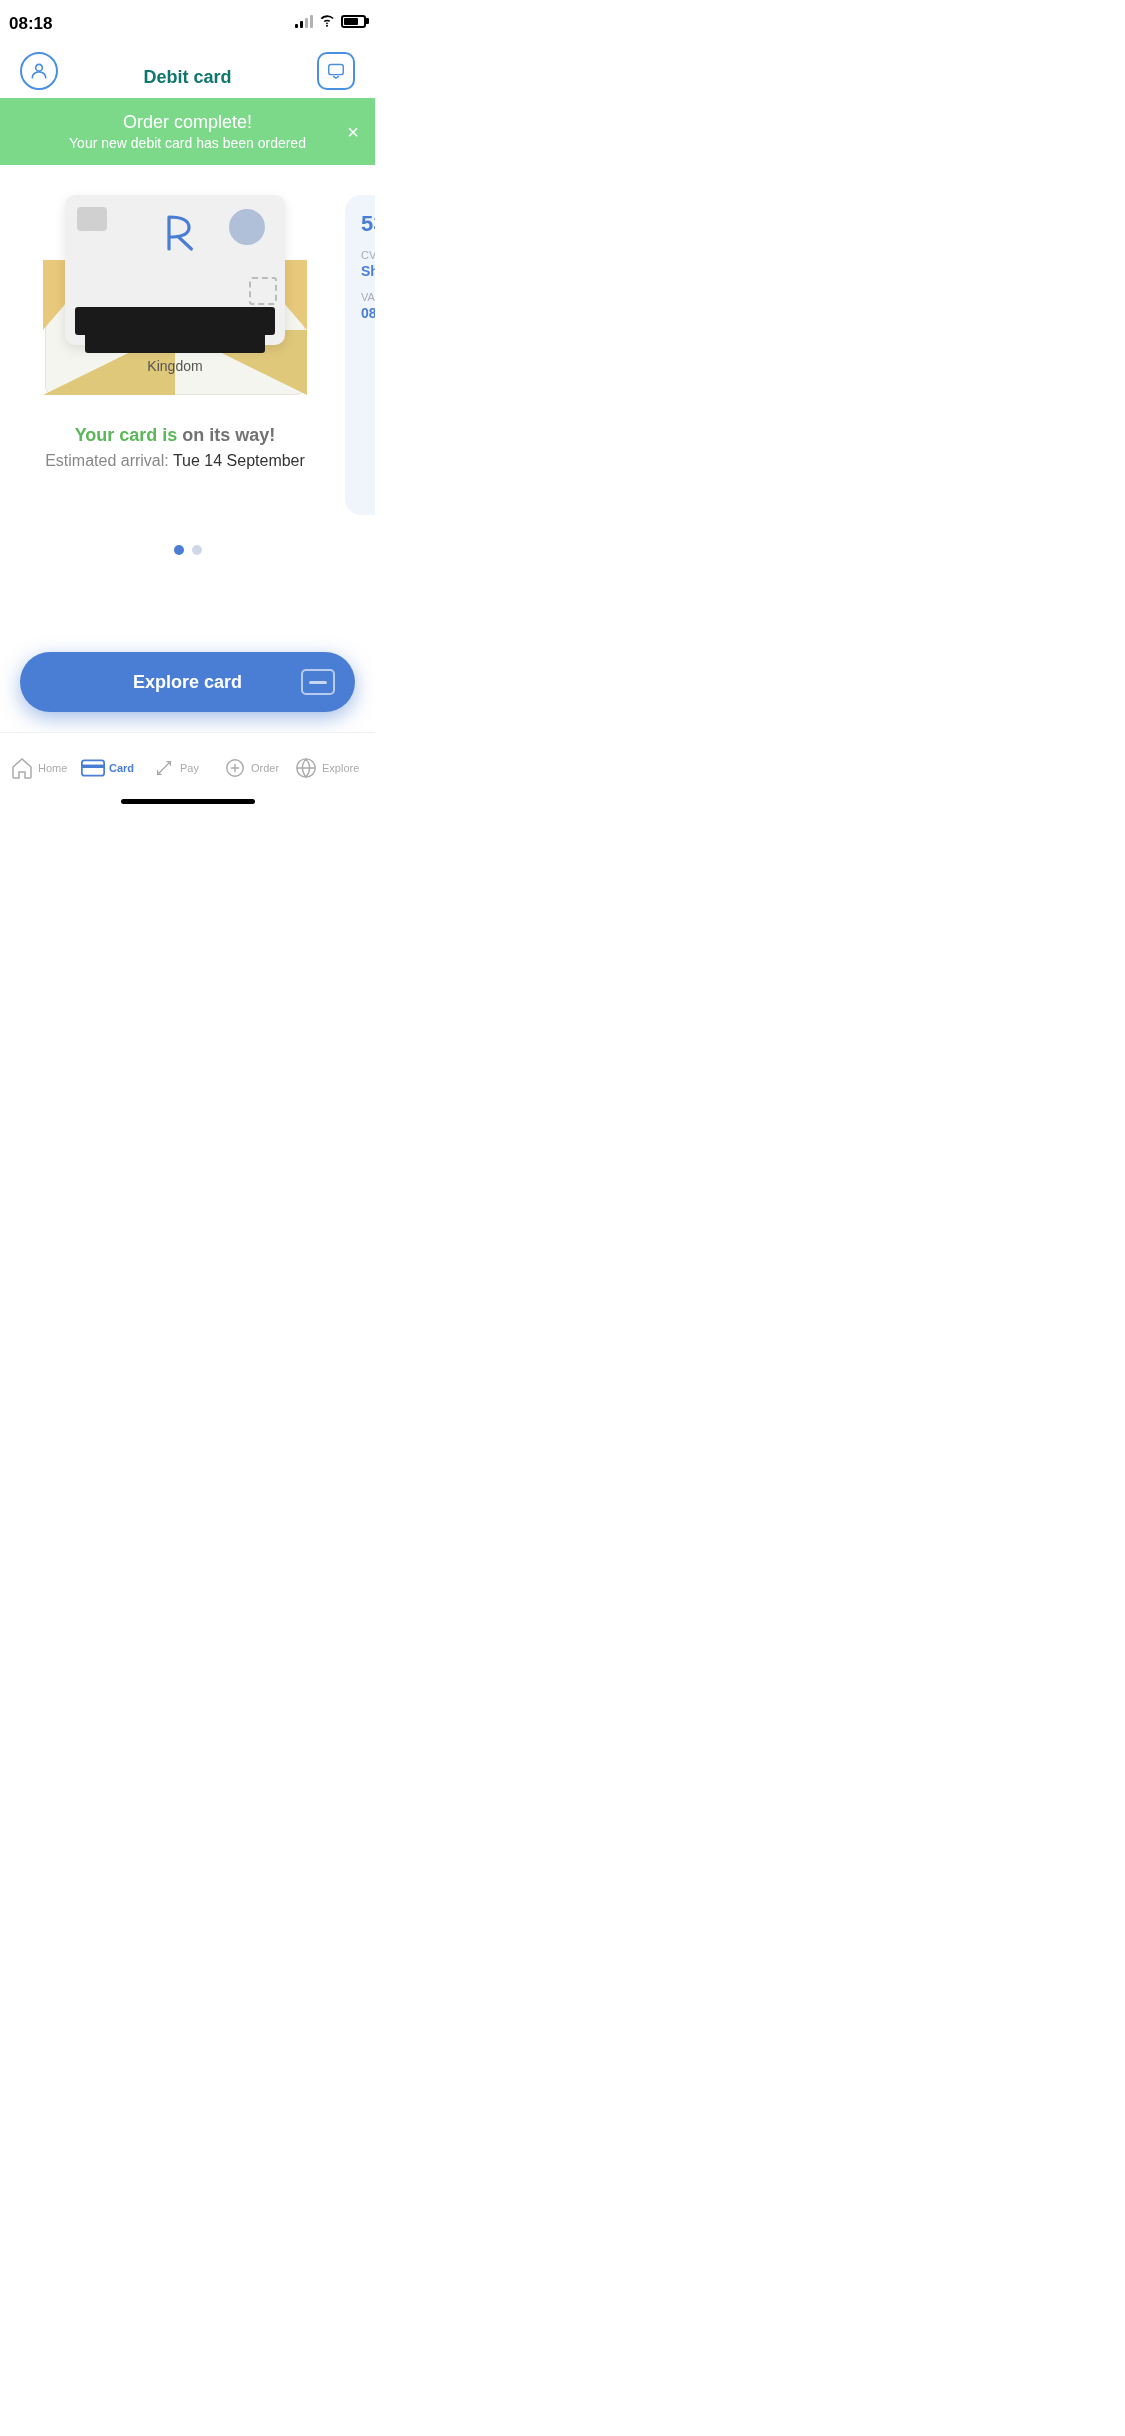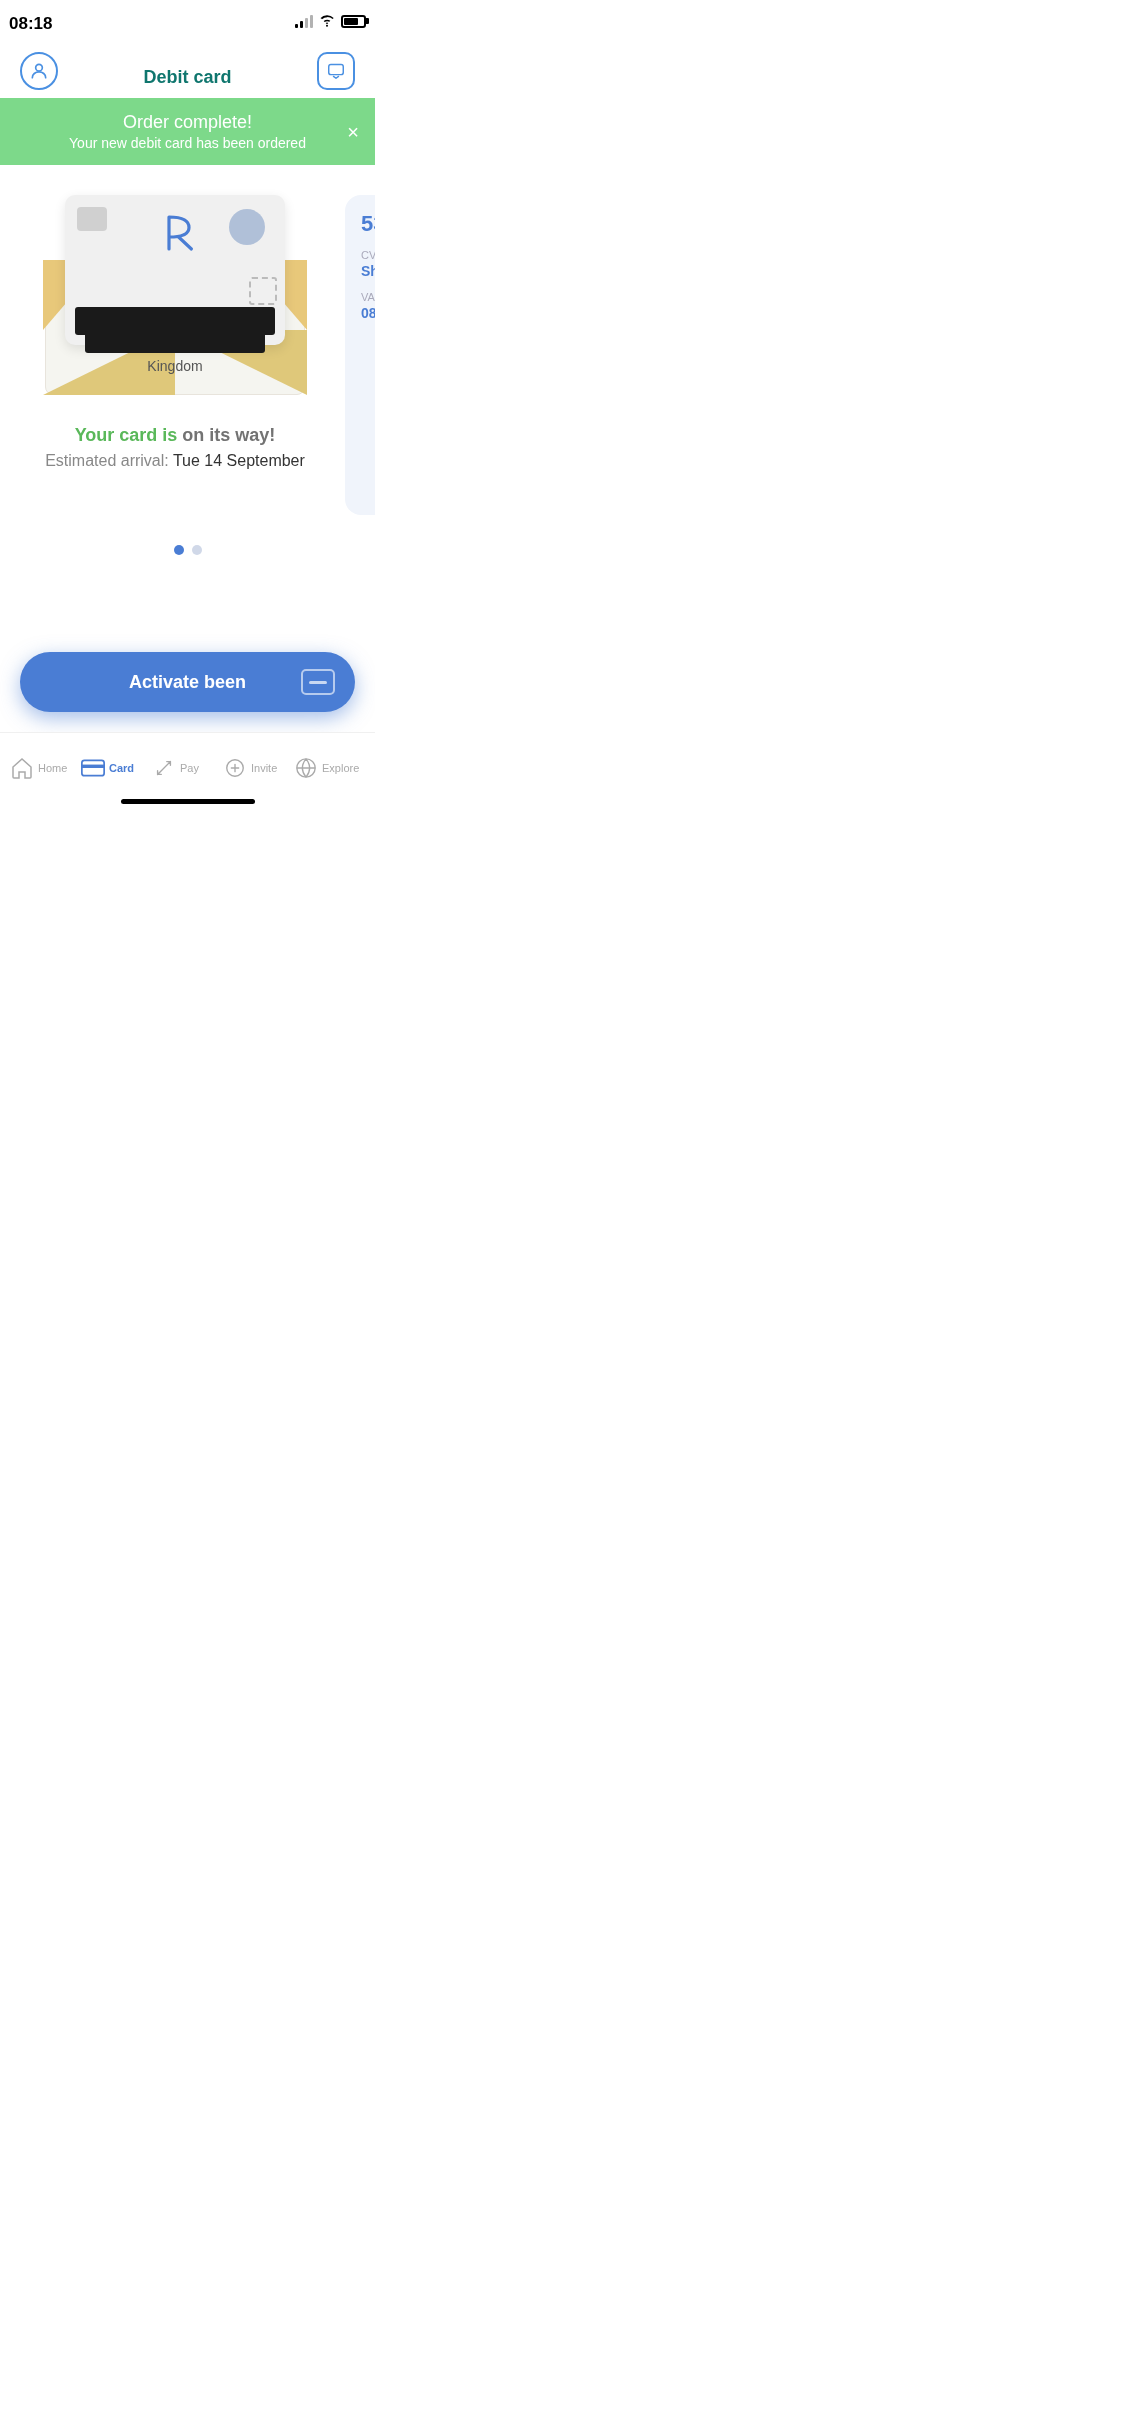--- a/index.html
+++ b/index.html
@@ -618,21 +618,21 @@
 
   <div class="dots-indicator">
     <div class="dot dot-active"></div>
     <div class="dot dot-inactive"></div>
   </div>
 
 </div>
 
 <div class="activate-btn-container">
   <button class="activate-btn">
-    <span class="activate-btn-label">Activate been</span>
+    <span class="activate-btn-label">Explore card</span>
     <div class="activate-btn-icon"></div>
   </button>
 </div>
 
 <nav class="bottom-nav">
 
   <div class="nav-item">
     <svg width="24" height="22" viewBox="0 0 24 22" fill="none">
       <path d="M3 10L12 2l9 8v10a1 1 0 01-1 1H15v-6H9v6H4a1 1 0 01-1-1V10z" stroke="#aaa" stroke-width="1.5" fill="none"></path>
     </svg>
@@ -652,21 +652,21 @@
       <path d="M5 19L19 5M15 5h4v4M9 19H5v-4" stroke="#aaa" stroke-width="1.5" stroke-linecap="round" stroke-linejoin="round"></path>
     </svg>
     <span class="nav-label">Pay</span>
   </div>
 
   <div class="nav-item">
     <svg width="24" height="22" viewBox="0 0 24 24" fill="none">
       <path d="M12 21c4.97 0 9-4.03 9-9s-4.03-9-9-9-9 4.03-9 9 4.03 9 9 9z" stroke="#aaa" stroke-width="1.5"></path>
       <path d="M12 8v8M8 12h8" stroke="#aaa" stroke-width="1.5" stroke-linecap="round"></path>
     </svg>
-    <span class="nav-label">Invite</span>
+    <span class="nav-label">Order</span>
   </div>
 
   <div class="nav-item">
     <svg width="24" height="22" viewBox="0 0 24 24" fill="none">
       <circle cx="12" cy="12" r="10" stroke="#aaa" stroke-width="1.5"></circle>
       <path d="M12 2C12 2 8 7 8 12s4 10 4 10M12 2c0 0 4 5 4 10s-4 10-4 10M2 12h20" stroke="#aaa" stroke-width="1.5"></path>
     </svg>
     <span class="nav-label">Explore</span>
   </div>
 

